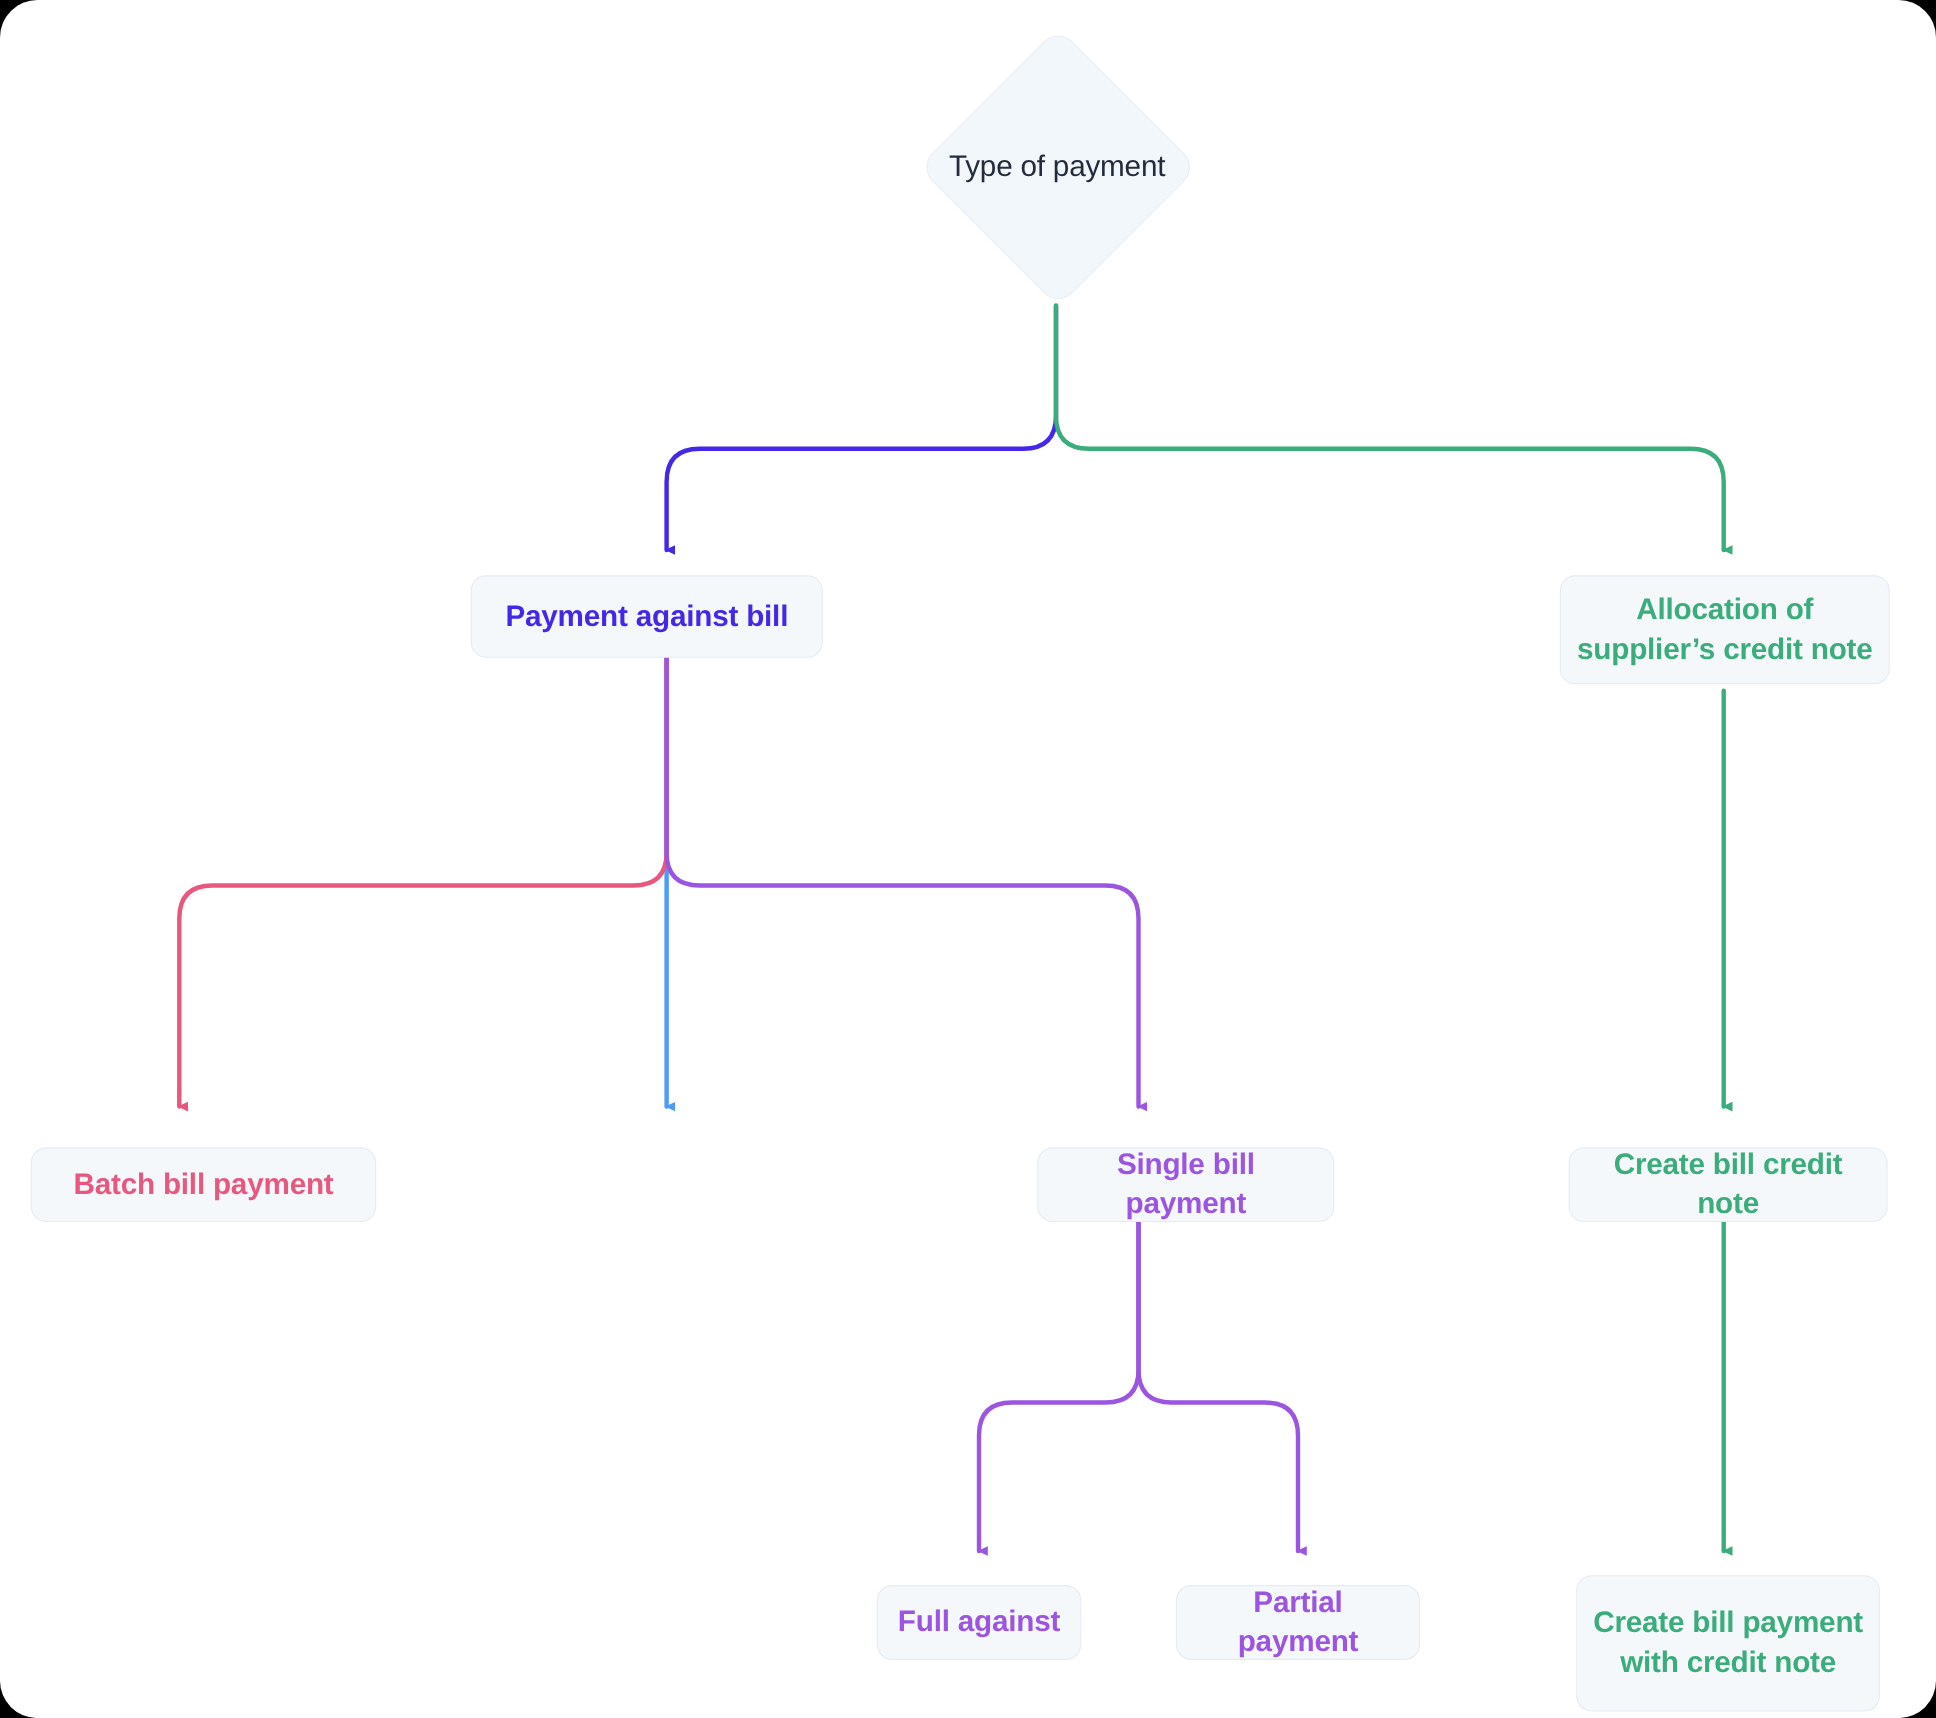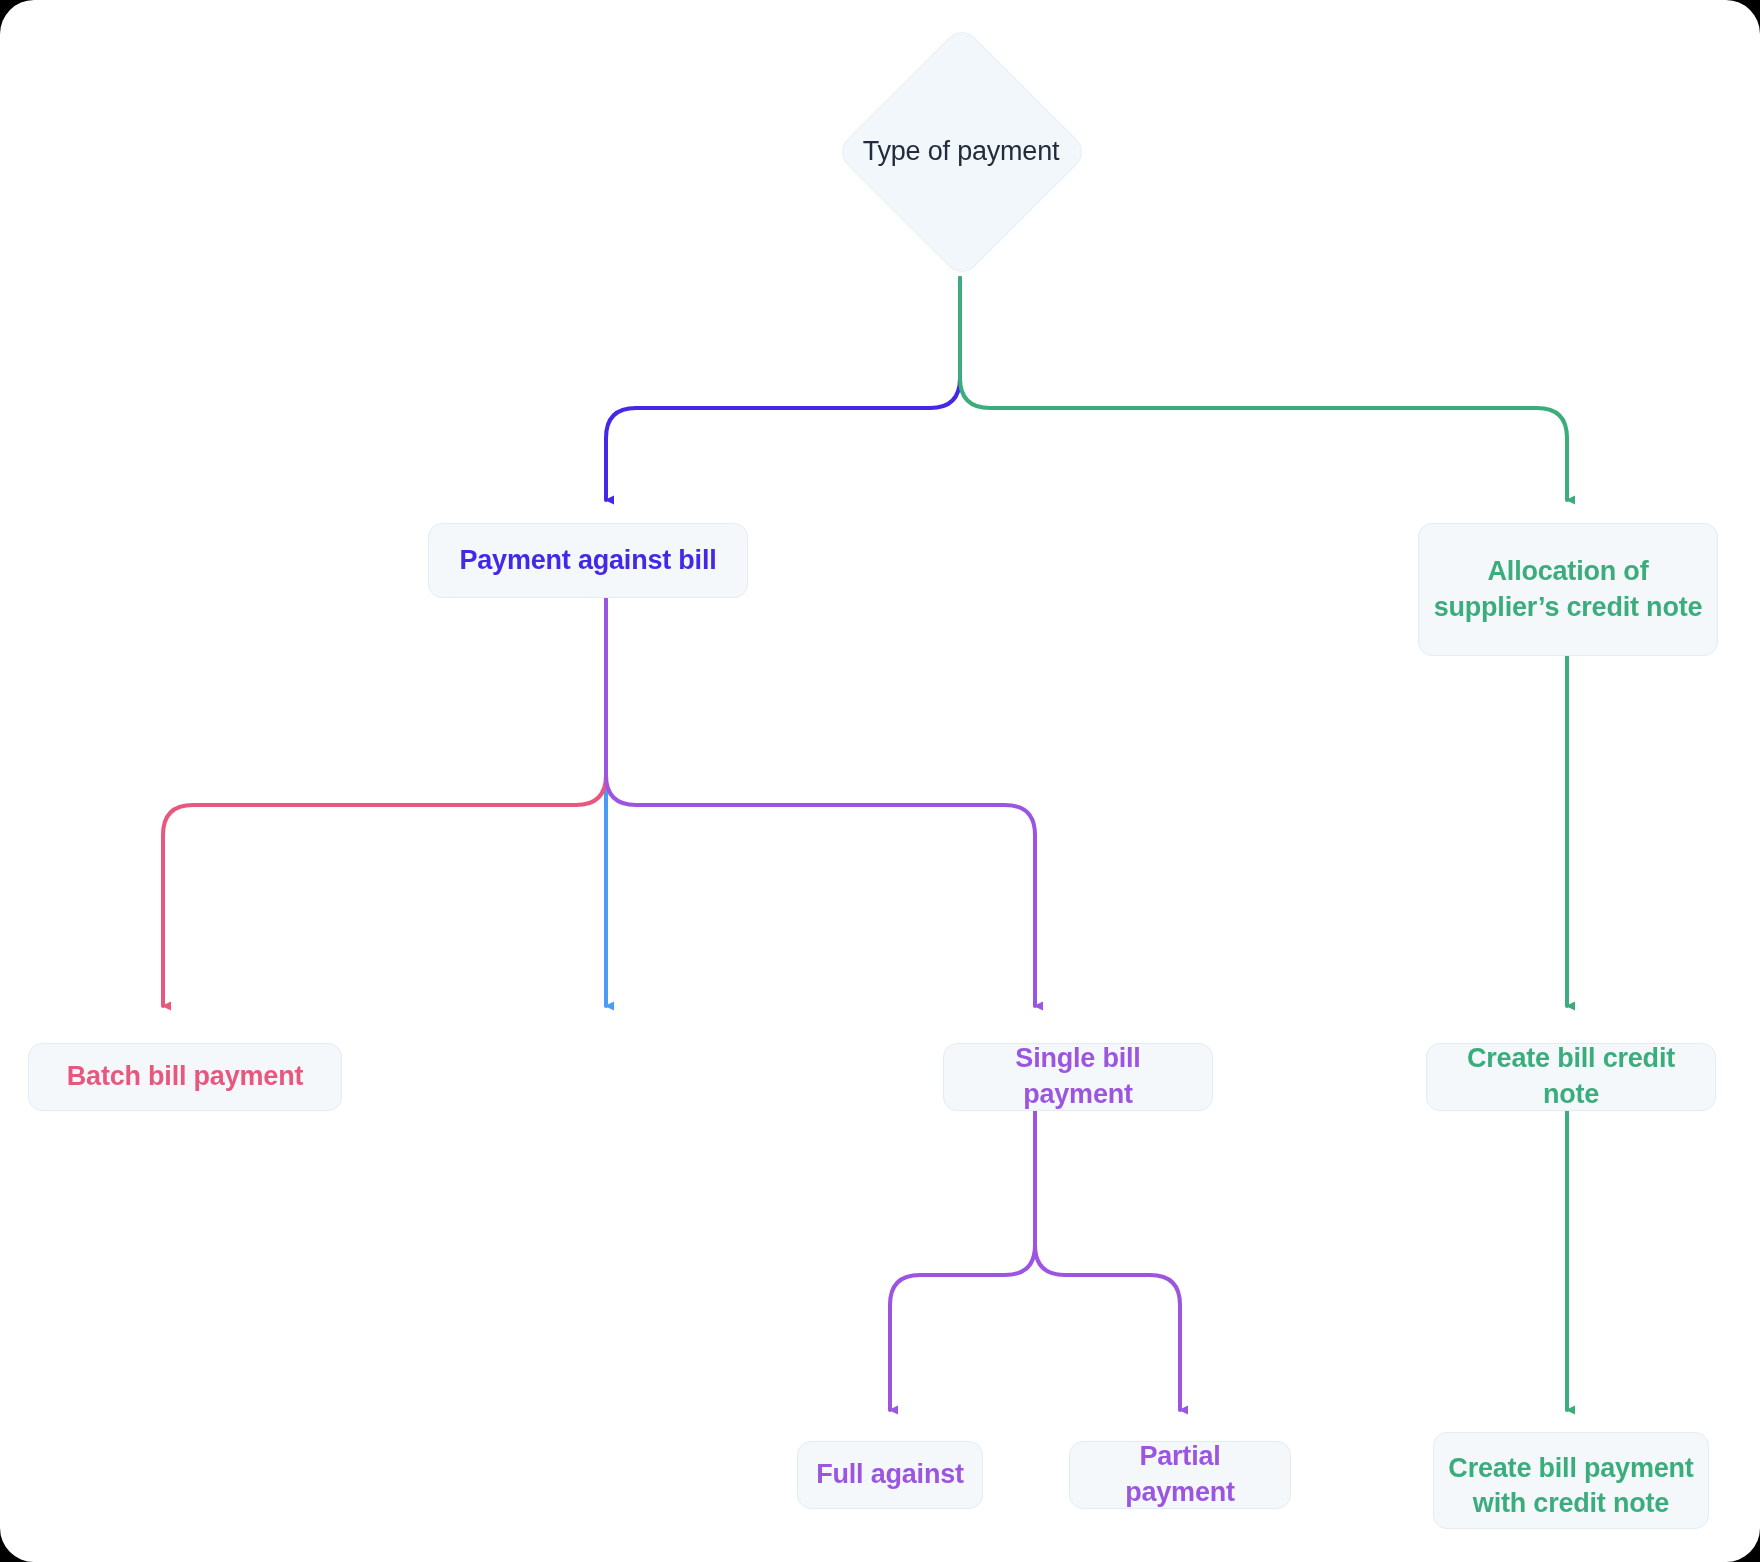--- a/index.html
+++ b/index.html
@@ -124,21 +124,21 @@
 
   <div class="diamond-wrap">
     <div class="diamond-shape"></div>
     <div class="diamond-label">Type of payment</div>
   </div>
 
   <div class="node" style="left:428px; top:523px; width:320px; height:75px; color:#4428e8;">
     <span>Payment against bill</span>
   </div>
 
-  <div class="node" style="left:1418px; top:523px; width:300px; height:133px; color:#3bac7b;justify-content:flex-end;">
+  <div class="node" style="left:1418px; top:523px; width:300px; height:99px; color:#3bac7b;justify-content:flex-end;">
     <span>Allocation of supplier’s credit note</span>
   </div>
 
   <div class="node" style="left:28px; top:1043px; width:314px; height:68px; color:#e8577e;">
     <span>Batch bill payment</span>
   </div>
 
 
   <div class="node" style="left:900px; top:1043px; width:270px; height:68px; color:#9b55e0;margin-left:43px;">
     <span>Single bill payment</span>
@@ -149,17 +149,17 @@
   </div>
 
   <div class="node" style="left:797px; top:1441px; width:186px; height:68px; color:#9b55e0;">
     <span>Full against</span>
   </div>
 
   <div class="node" style="left:1069px; top:1441px; width:222px; height:68px; color:#9b55e0;">
     <span>Partial payment</span>
   </div>
 
-  <div class="node" style="left:1433px; top:1432px; width:276px; height:97px; color:#3bac7b;align-items:flex-end;">
+  <div class="node" style="left:1433px; top:1432px; width:276px; height:124px; color:#3bac7b;">
     <span>Create bill payment with credit note</span>
   </div>
 
 </div>
 
 </body></html>

